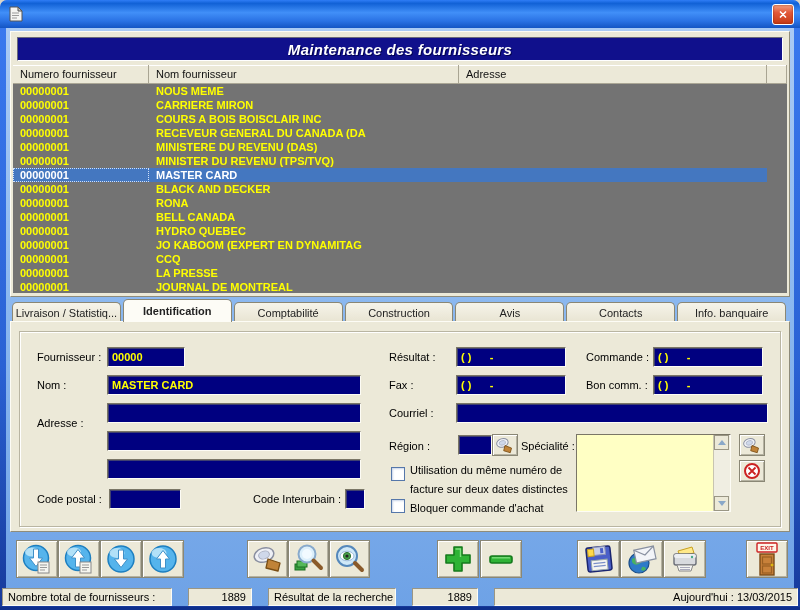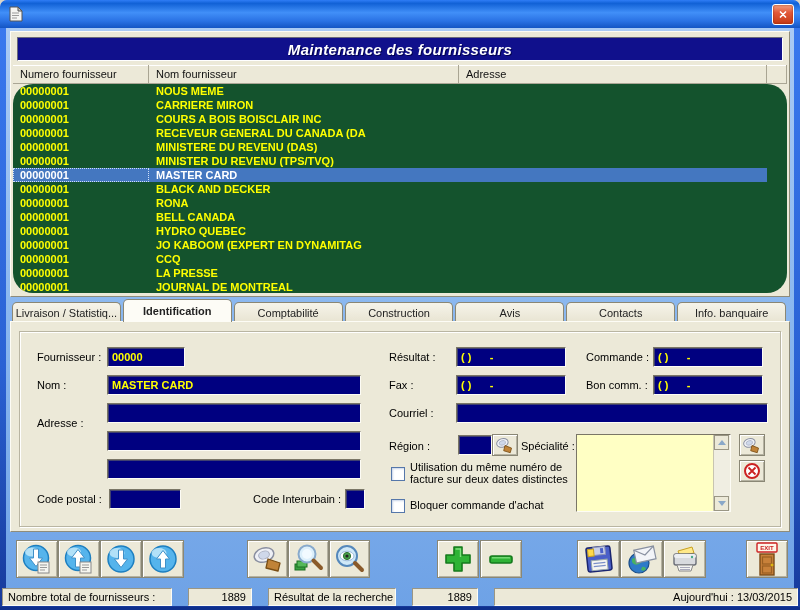--- a/index.html
+++ b/index.html
@@ -11,21 +11,21 @@
   
   .body-bg{position:absolute;left:6px;top:28px;width:788px;height:578px;background:linear-gradient(180deg,#aacaf4 0%,#8db9f0 45%,#6ea2e6 100%);}
   .beige-panel{position:absolute;background:#ece9d8;border:1px solid;border-color:#fdfcf5 #8f8c7a #8f8c7a #fdfcf5;box-sizing:border-box;}
   .panel-top{left:10px;top:31px;width:780px;height:266px;}
   .header-band{position:absolute;left:6px;top:5px;right:6px;height:22px;background:#10108c;border:1px solid;border-color:#6a6a7a #fff #fff #6a6a7a;display:flex;align-items:center;justify-content:center;}
   .header-band span{color:#fff;font-size:15px;font-weight:bold;font-style:italic;text-shadow:1px 1px 0 #000050;letter-spacing:.3px;}
   
   .table{position:absolute;left:2px;top:33px;width:774px;bottom:3px;display:flex;flex-direction:column;}
   .thead{display:flex;height:19px;background:#ece9d8;box-shadow:inset 0 1px 0 #fff,inset 0 -1px 0 #aaa695;}
   .th{font-size:11px;color:#111;padding:3px 0 0 7px;border-right:1px solid #a9a593;box-sizing:border-box;box-shadow:inset 0 1px 0 #fff;white-space:nowrap;overflow:hidden;}
-  .tbody{flex:1;background:#14532d;overflow:hidden;border-radius:20px;}
+  .tbody{flex:1;background:#737373;overflow:hidden;}
   .trow{display:flex;height:14px;}
   .tcell{font-size:11px;font-weight:bold;color:#ffff00;padding:0 0 0 7px;box-sizing:border-box;white-space:nowrap;overflow:hidden;line-height:14px;}
   .c1{width:136px;}.c2{width:310px;}.c3{width:308px;}.c4{flex:1;}
   .trow.selected .c1,.trow.selected .c2,.trow.selected .c3{background:#4477c0;color:#fff;}
   .trow.selected .c1{outline:1px dotted #cfe0fa;outline-offset:-1px;}
   
   .tab-control{left:10px;top:299px;width:780px;height:233px;border:none;background:transparent;}
   .tab-strip{position:absolute;left:2px;top:0;right:2px;height:23px;display:flex;align-items:flex-end;}
   .tab{flex:1;height:20px;margin-right:2px;background:linear-gradient(180deg,#f6f4ea,#e8e4d2);border:1px solid #8a8775;border-bottom:none;border-radius:5px 5px 0 0;font-size:11px;color:#222;display:flex;align-items:center;justify-content:center;white-space:nowrap;overflow:hidden;box-sizing:border-box;}
   .tab.active{height:23px;background:#fdfcf6;font-weight:bold;z-index:3;}
@@ -34,21 +34,21 @@
   
   .flabel{position:absolute;font-size:11px;color:#000;white-space:nowrap;}
   .field{position:absolute;height:18px;background:#000080;border:1px solid;border-color:#7a7666 #fdfcf5 #fdfcf5 #7a7666;box-shadow:inset 1px 1px 0 #404070;color:#ffff00;font-size:11px;font-weight:bold;line-height:18px;padding-left:4px;white-space:pre;overflow:hidden;box-sizing:content-box;}
   .memo{position:absolute;background:#ffffc4;border:1px solid;border-color:#7a7666 #fdfcf5 #fdfcf5 #7a7666;box-sizing:border-box;}
   .memo .sb{position:absolute;right:0;top:0;bottom:0;width:16px;background:#f0eee2;border-left:1px solid #c8c4b0;}
   .sb .sb-btn{position:absolute;left:0;width:15px;height:15px;background:#ece9d8;border:1px solid #9a9684;box-sizing:border-box;display:flex;align-items:center;justify-content:center;}
   .sb .up{top:0;} .sb .down{bottom:0;}
   .tri-up{width:0;height:0;border-left:4px solid transparent;border-right:4px solid transparent;border-bottom:5px solid #8aa8c8;}
   .tri-down{width:0;height:0;border-left:4px solid transparent;border-right:4px solid transparent;border-top:5px solid #8aa8c8;}
   .checkbox{position:absolute;width:12px;height:12px;background:#fff;border:1px solid #5577aa;box-shadow:inset 1px 1px 2px #c8d4e8;}
-  .cb-label{position:absolute;font-size:11px;color:#000;line-height:12px;}
+  .cb-label{position:absolute;font-size:11px;color:#000;line-height:19px;}
   .mini-btn{position:absolute;width:26px;height:22px;background:#ece9d8;border:1px solid #8a8775;box-shadow:inset 1px 1px 0 #fff,inset -1px -1px 0 #b5b2a1;display:flex;align-items:center;justify-content:center;padding:0;}
   
   .tb-btn{position:absolute;top:540px;width:42px;height:38px;background:#ece9d8;border:1px solid #8a8775;box-shadow:inset 1px 1px 0 #fff,inset -1px -1px 0 #b5b2a1;display:flex;align-items:center;justify-content:center;padding:0;box-sizing:border-box;}
   
   .statusbar{position:absolute;left:2px;top:588px;width:796px;height:18px;display:flex;gap:16px;}
   .sb-panel{background:#ece9d8;border:1px solid;border-color:#9a9684 #fdfcf5 #fdfcf5 #9a9684;font-size:11px;color:#000;display:flex;align-items:center;padding:0 5px;box-sizing:border-box;white-space:nowrap;overflow:hidden;}
   .sb-val{justify-content:flex-end;}
   .sb-grow{flex:1;justify-content:flex-end;}
 </style>
 </head>

